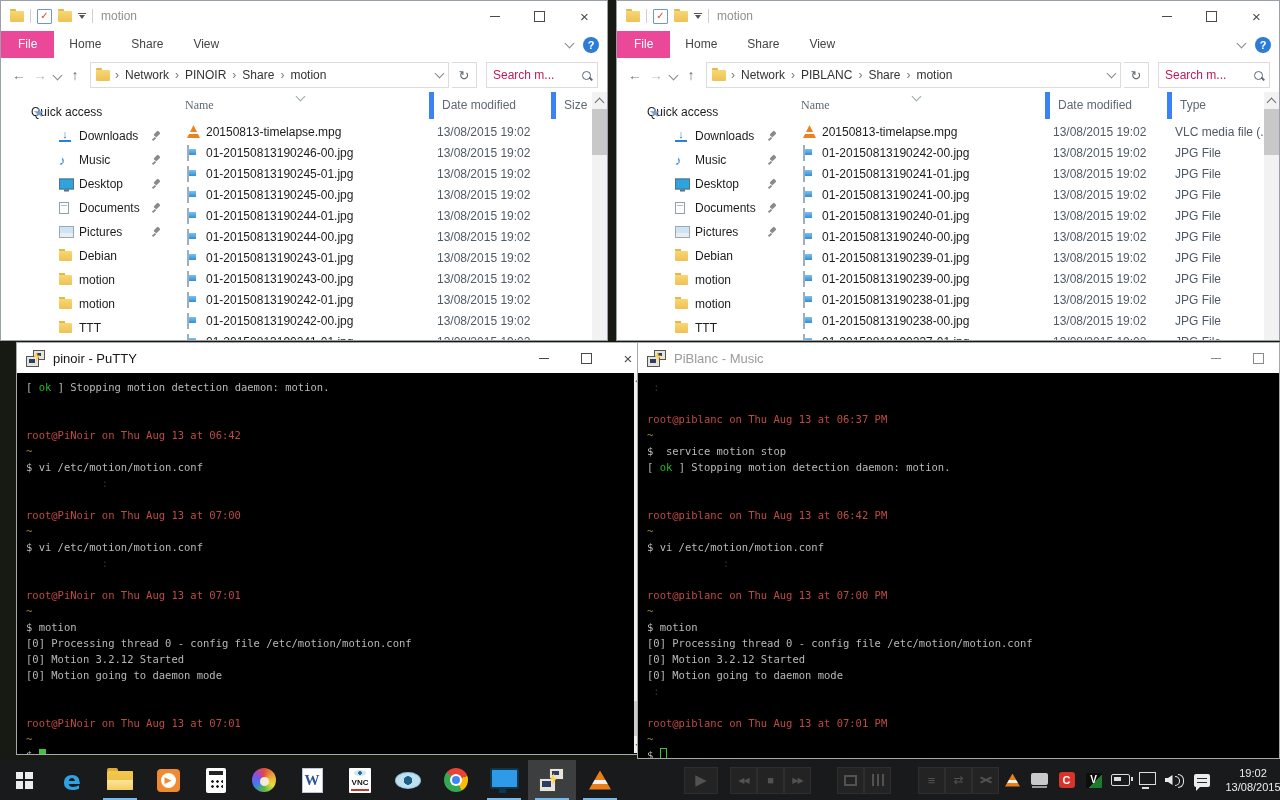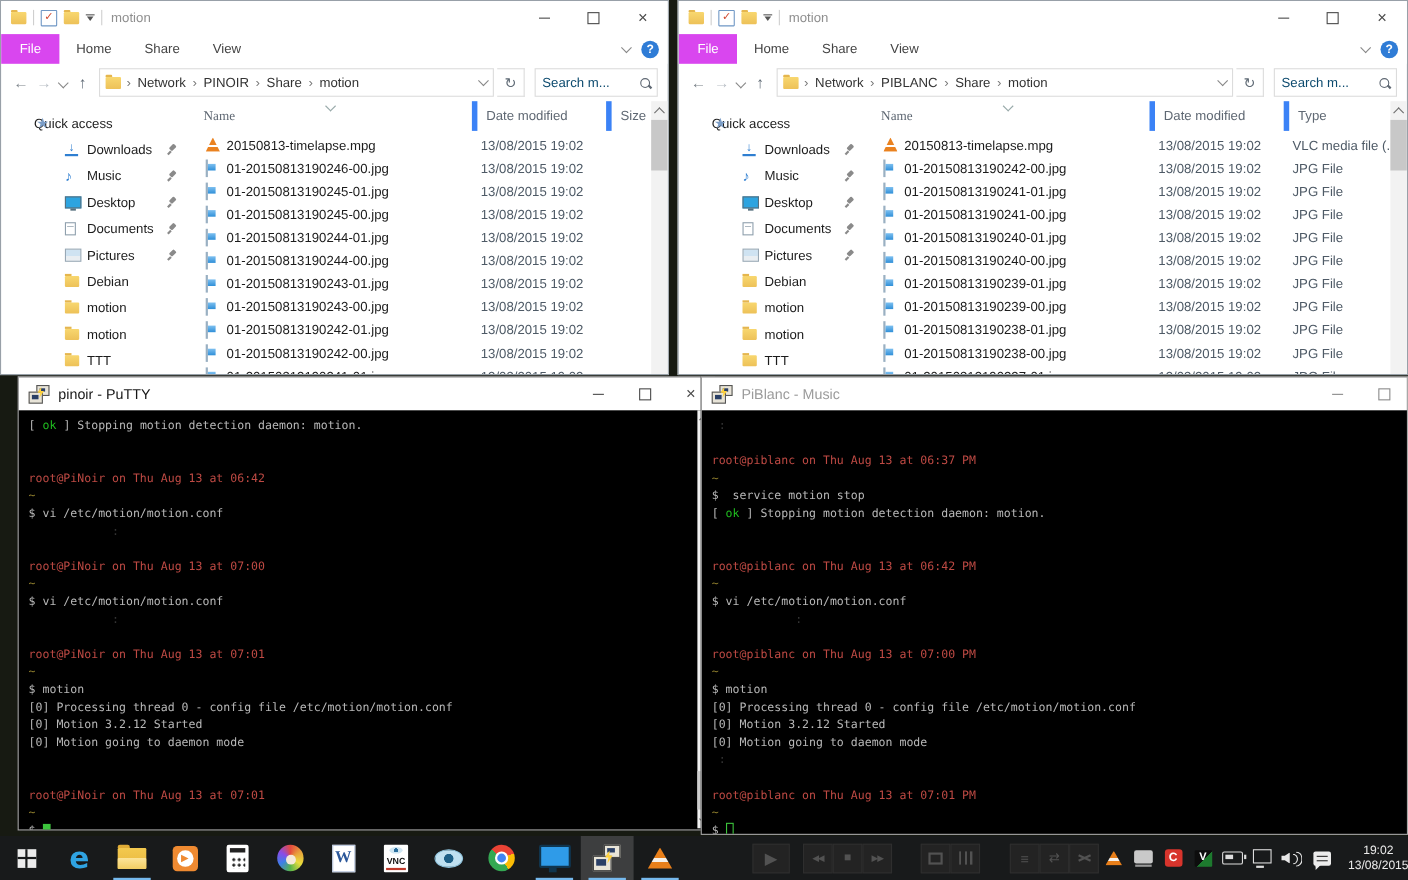--- a/index.html
+++ b/index.html
@@ -28,39 +28,39 @@
   .qat-bar{width:8px;height:1.5px;background:#555;margin-bottom:1px;}
   .win-title{color:#8f8f8f;font-size:12px;margin-left:2px;}
   .wbtns{position:absolute;right:0;top:0;display:flex;height:30px;}
   .wbtn{width:45px;height:30px;display:flex;align-items:center;justify-content:center;color:#4a4a4a;}
   .glyph-min{width:10px;height:1px;background:#4a4a4a;}
   .glyph-max{width:9px;height:9px;border:1px solid #4a4a4a;}
   .glyph-close{font-size:15px;line-height:15px;color:#4a4a4a;}
 
   .ribbon{position:relative;height:27px;background:#fff;display:flex;align-items:stretch;}
   .rtab{padding:0 15px;line-height:27px;color:#444;}
-  .rtab.file{background:#d946ef;color:#fff;padding:0 17px;}
+  .rtab.file{background:#ec4899;color:#fff;padding:0 17px;}
   .ribbon-right{position:absolute;right:8px;top:0;height:27px;display:flex;align-items:center;gap:10px;}
   .chev{width:6px;height:6px;border-right:1.5px solid #888;border-bottom:1.5px solid #888;transform:rotate(45deg);margin-top:-3px;}
   .help-btn{width:16px;height:16px;border-radius:50%;background:#2f7cd6;color:#fff;font-size:11px;font-weight:bold;
             text-align:center;line-height:16px;}
 
   .addr{position:relative;height:34px;display:flex;align-items:center;padding:0 9px;gap:3px;}
   .nav-ic{color:#7a8188;font-size:14px;width:18px;text-align:center;}
   .nav-ic.fwd{color:#b9bfc6;}
   .nav-ic.up{color:#5f6a75;margin-right:3px;}
   .nav-chev{margin:0 2px;}
   .addrbox{flex:1;height:24px;border:1px solid #dcdcdc;display:flex;align-items:center;padding:0 5px;gap:5px;background:#fff;}
   .crumbs{display:flex;align-items:center;gap:6px;color:#333;}
   .crumb-sep{color:#777;font-size:12px;}
   .addr-caret{margin-left:auto;}
   .refreshbtn{width:24px;height:24px;border:1px solid #dcdcdc;border-left:none;display:flex;align-items:center;justify-content:center;
               color:#5f6a75;font-size:13px;}
   .searchbox{width:98px;height:24px;border:1px solid #dcdcdc;margin-left:6px;display:flex;align-items:center;
-             padding:0 6px;color:#0c4a6e;background:#fff;}
+             padding:0 6px;color:#be185d;background:#fff;}
   .mag{margin-left:auto;width:7px;height:7px;border:1.5px solid #5f6873;border-radius:50%;position:relative;}
   .mag::after{content:"";position:absolute;left:6px;top:6px;width:4px;height:1.5px;background:#5f6873;transform:rotate(45deg);}
 
   .exp-main{position:absolute;left:0;top:91px;right:0;bottom:0;display:flex;}
   .sidebar{width:178px;padding-top:8px;overflow:hidden;flex:none;}
   .si{position:relative;height:24px;display:flex;align-items:center;padding-left:78px;color:#1c1c1c;}
   .si.root{padding-left:30px;}
   .si .sic{position:absolute;left:58px;top:50%;transform:translateY(-50%);}
   .si.root .sic{left:32px;}
   .pin{position:absolute;right:18px;top:7px;width:10px;height:10px;}

